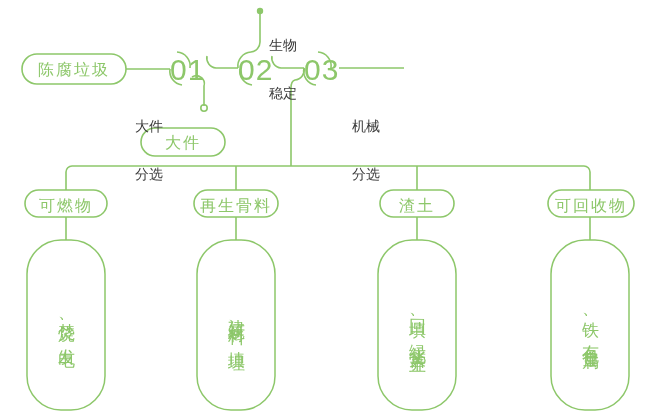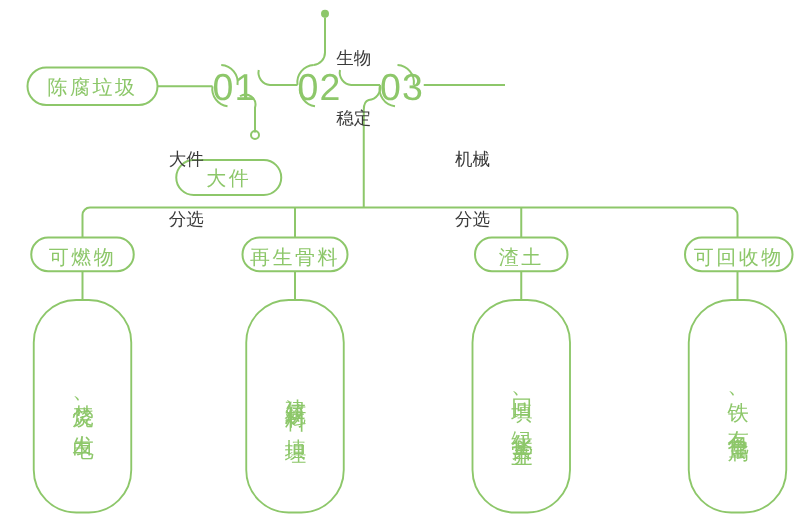--- a/index.html
+++ b/index.html
@@ -1,21 +1,21 @@
 <!DOCTYPE html>
 <html><head>
 <meta charset="utf-8">
 <style>
   html,body{margin:0;padding:0;background:#ffffff;}
   body{width:648px;height:416px;overflow:hidden;
        font-family:"Liberation Sans","DejaVu Sans",sans-serif;}
   #stage{position:relative;width:648px;height:416px;background:#fff;}
   svg.diagram{position:absolute;left:0;top:0;width:648px;height:416px;display:block;}
   .lbl{position:absolute;color:#3a3a3a;font-size:14px;line-height:16px;
-       font-family:Liberation Sans, sans-serif;white-space:pre;}
+       font-family:Liberation Serif, serif;white-space:pre;}
   .vtext{writing-mode:vertical-rl;text-orientation:upright;
          color:#8dc76a;font-size:17px;letter-spacing:3px;line-height:22px;
          font-family:"Liberation Sans","DejaVu Sans",sans-serif;}
   .vwrap{position:absolute;display:flex;align-items:center;justify-content:center;}
 </style>
 </head>
 <body>
 
 <div id="stage">
 
@@ -101,21 +101,21 @@
   <div class="lbl" style="left:135px;top:87px;">
     <div>大件</div>
     <div>分选</div>
   </div>
 
   <div class="lbl" style="left:269px;top:6px;">
     <div>生物</div>
     <div>稳定</div>
   </div>
 
-  <div class="lbl" style="left:352px;top:87px;margin-left:12px;">
+  <div class="lbl" style="left:352px;top:87px;">
     <div>机械</div>
     <div>分选</div>
   </div>
 
   <div class="vwrap" style="left:27px;top:240px;width:78px;height:170px;">
     <div class="vtext">焚烧、发电</div>
   </div>
 
   <div class="vwrap" style="left:197px;top:240px;width:78px;height:170px;">
     <div class="vtext">建筑材料、填埋</div>

